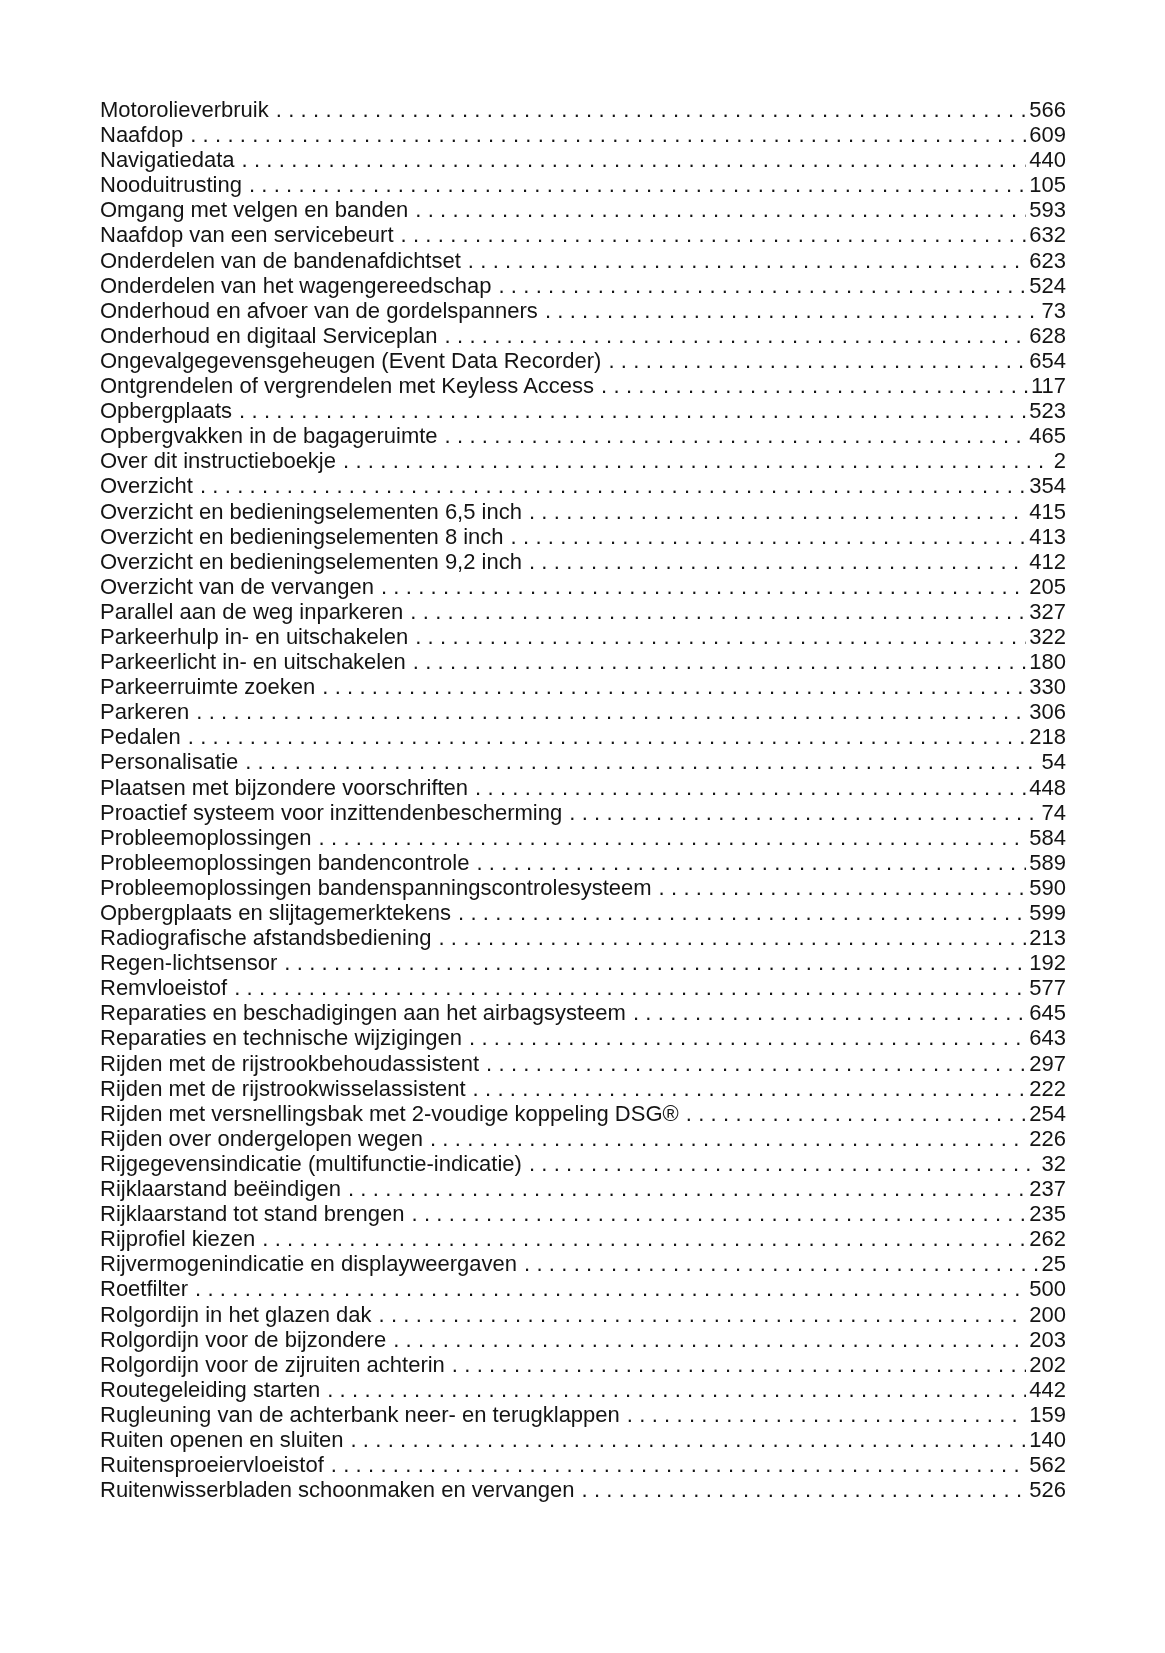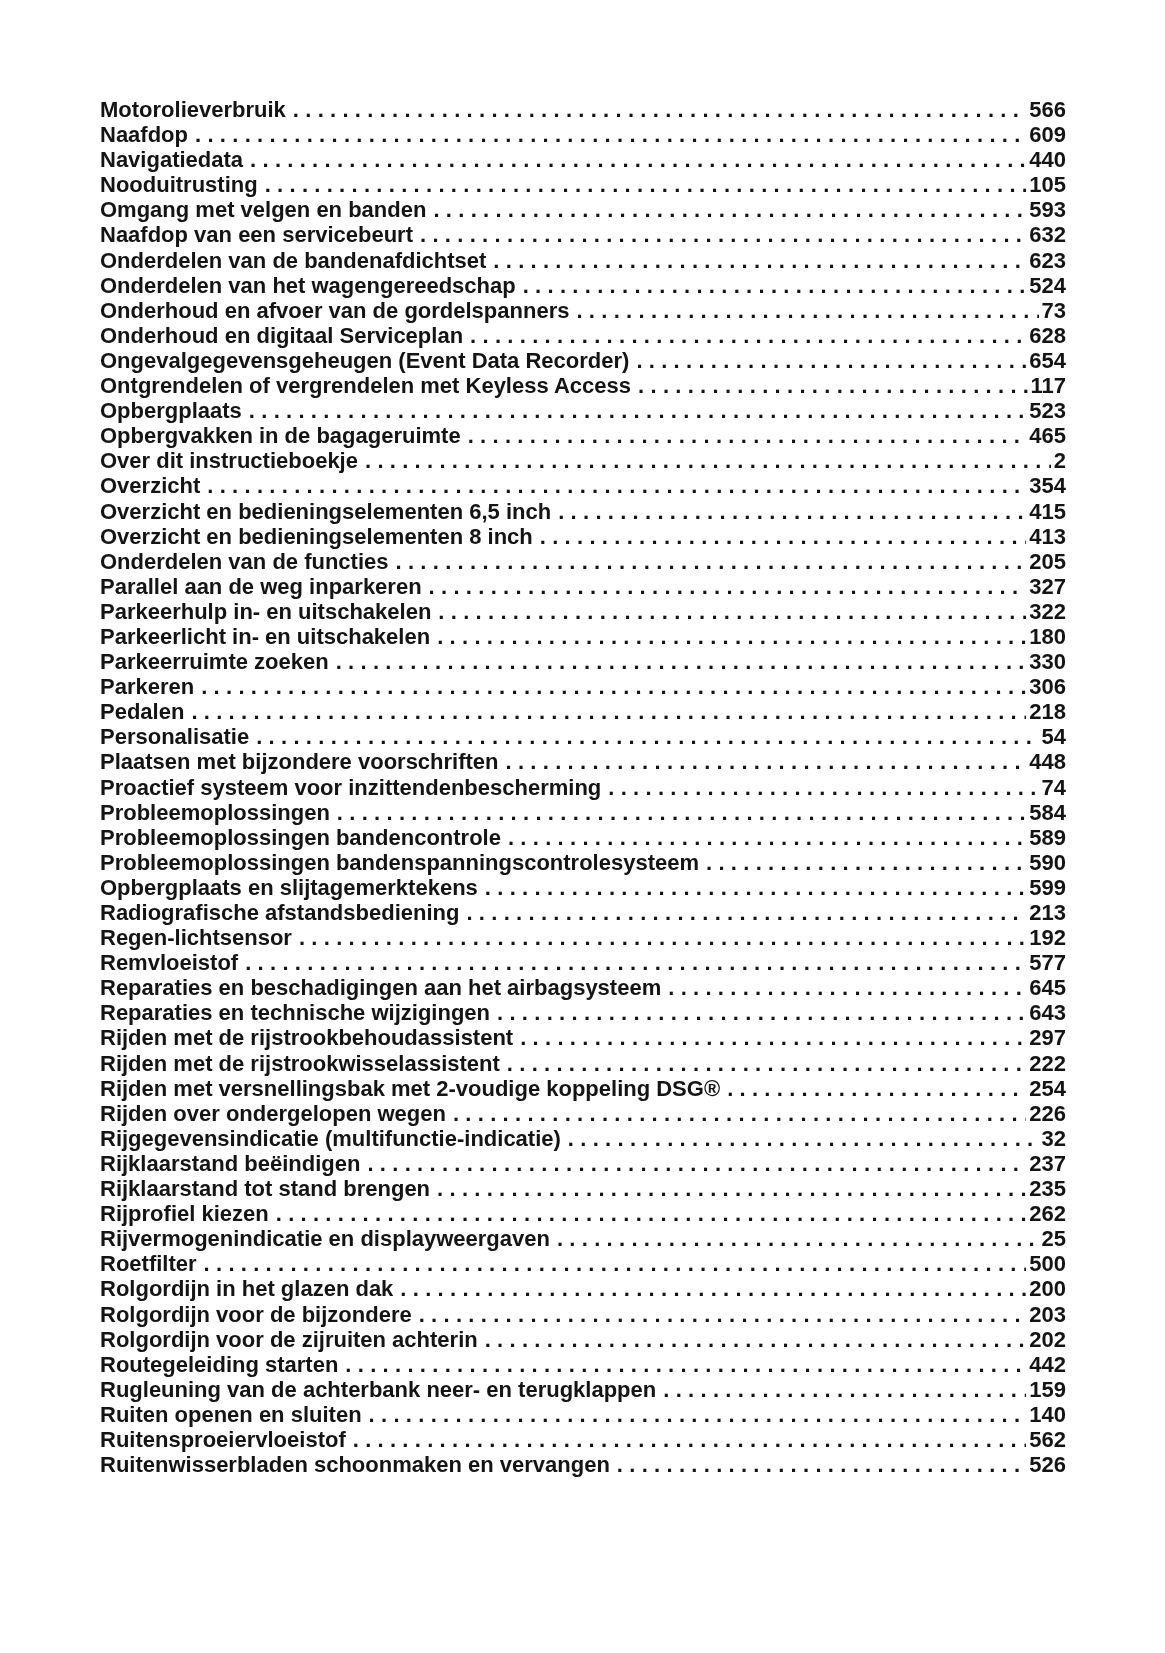--- a/index.html
+++ b/index.html
@@ -17,21 +17,20 @@
   .toc {
     padding: 97px 99px 0 100px;
   }
   .toc-row {
     display: flex;
     align-items: baseline;
     font-size: 22px;
     line-height: 25.1px;
     height: 25.1px;
     white-space: nowrap;
-    font-weight: bold;
   }
   .toc-title {
     flex: 0 0 auto;
     white-space: nowrap;
   }
   .toc-leader {
     flex: 1 1 auto;
     overflow: hidden;
     white-space: nowrap;
     margin: 0 3px 0 7px;
@@ -135,21 +134,26 @@
       <span class="toc-title">Overzicht en bedieningselementen 6,5 inch</span>
       <span class="toc-leader"></span>
       <span class="toc-page">415</span>
     </div>
   <div class="toc-row">
       <span class="toc-title">Overzicht en bedieningselementen 8 inch</span>
       <span class="toc-leader"></span>
       <span class="toc-page">413</span>
     </div>
   <div class="toc-row">
-      <span class="toc-title">Onderdelen van de functies</span>
+      <span class="toc-title">Overzicht en bedieningselementen 9,2 inch</span>
+      <span class="toc-leader"></span>
+      <span class="toc-page">412</span>
+    </div>
+  <div class="toc-row">
+      <span class="toc-title">Overzicht van de vervangen</span>
       <span class="toc-leader"></span>
       <span class="toc-page">205</span>
     </div>
   <div class="toc-row">
       <span class="toc-title">Parallel aan de weg inparkeren</span>
       <span class="toc-leader"></span>
       <span class="toc-page">327</span>
     </div>
   <div class="toc-row">
       <span class="toc-title">Parkeerhulp in- en uitschakelen</span>

